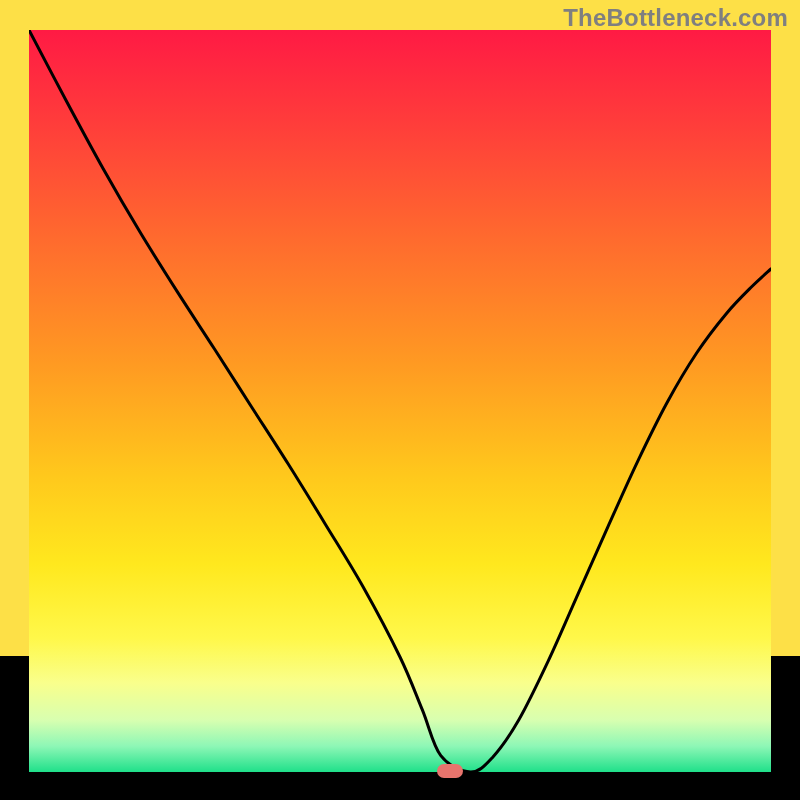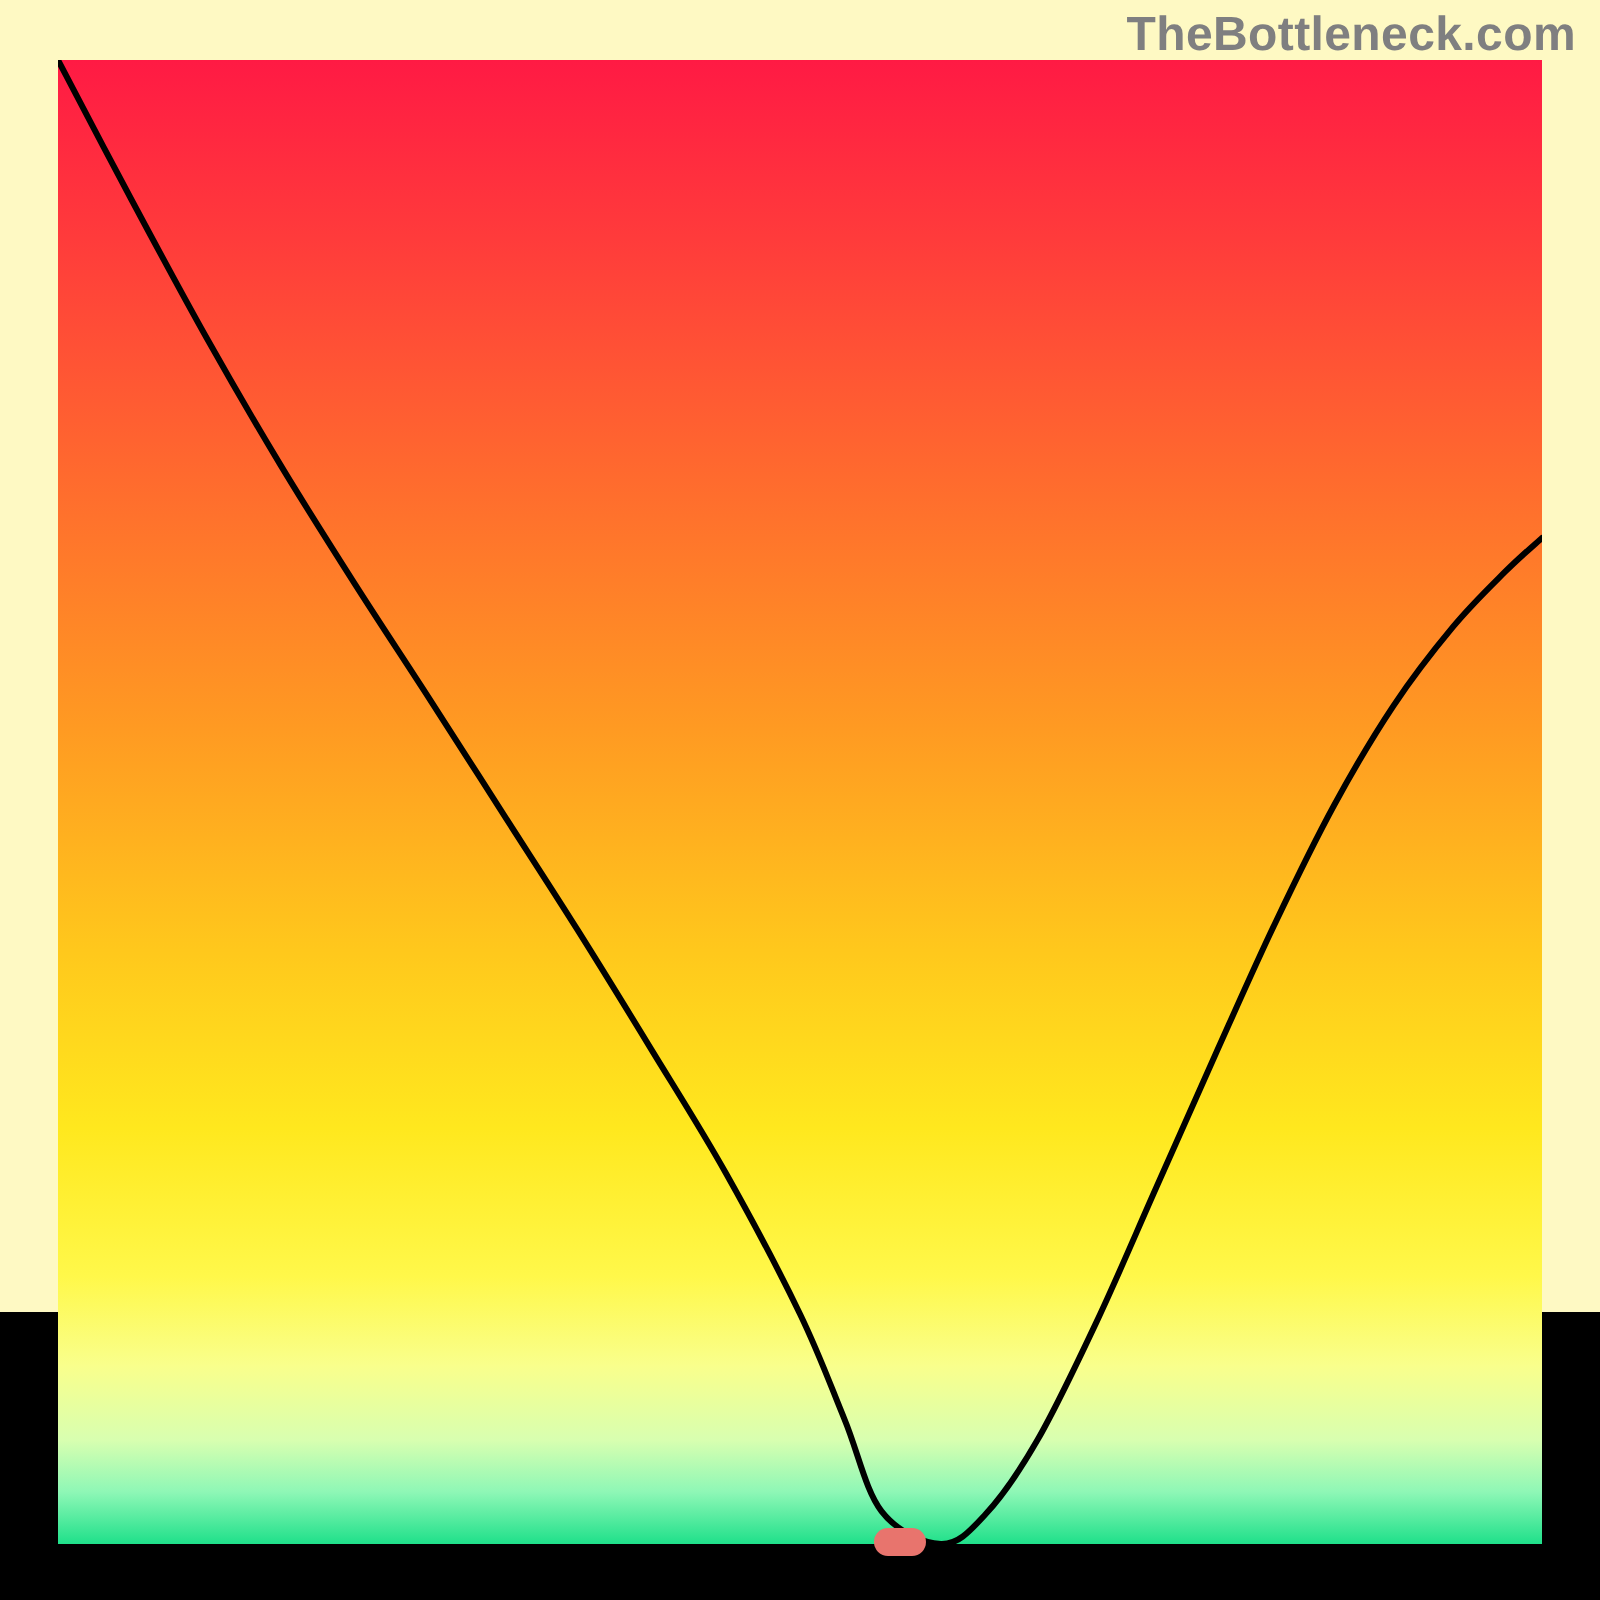--- a/index.html
+++ b/index.html
@@ -7,21 +7,21 @@
     padding: 0;
     width: 800px;
     height: 800px;
     background: #000;
     overflow: hidden;
   }
   .frame {
     position: relative;
     width: 800px;
     height: 656px;
-    background: #fef9c3;
+    background: #fde047;
   }
   .watermark {
     position: absolute;
     top: 4px;
     right: 12px;
     font-family: Arial, Helvetica, sans-serif;
     font-size: 24px;
     font-weight: 600;
     color: #7f7f80;
     letter-spacing: 0.2px;

